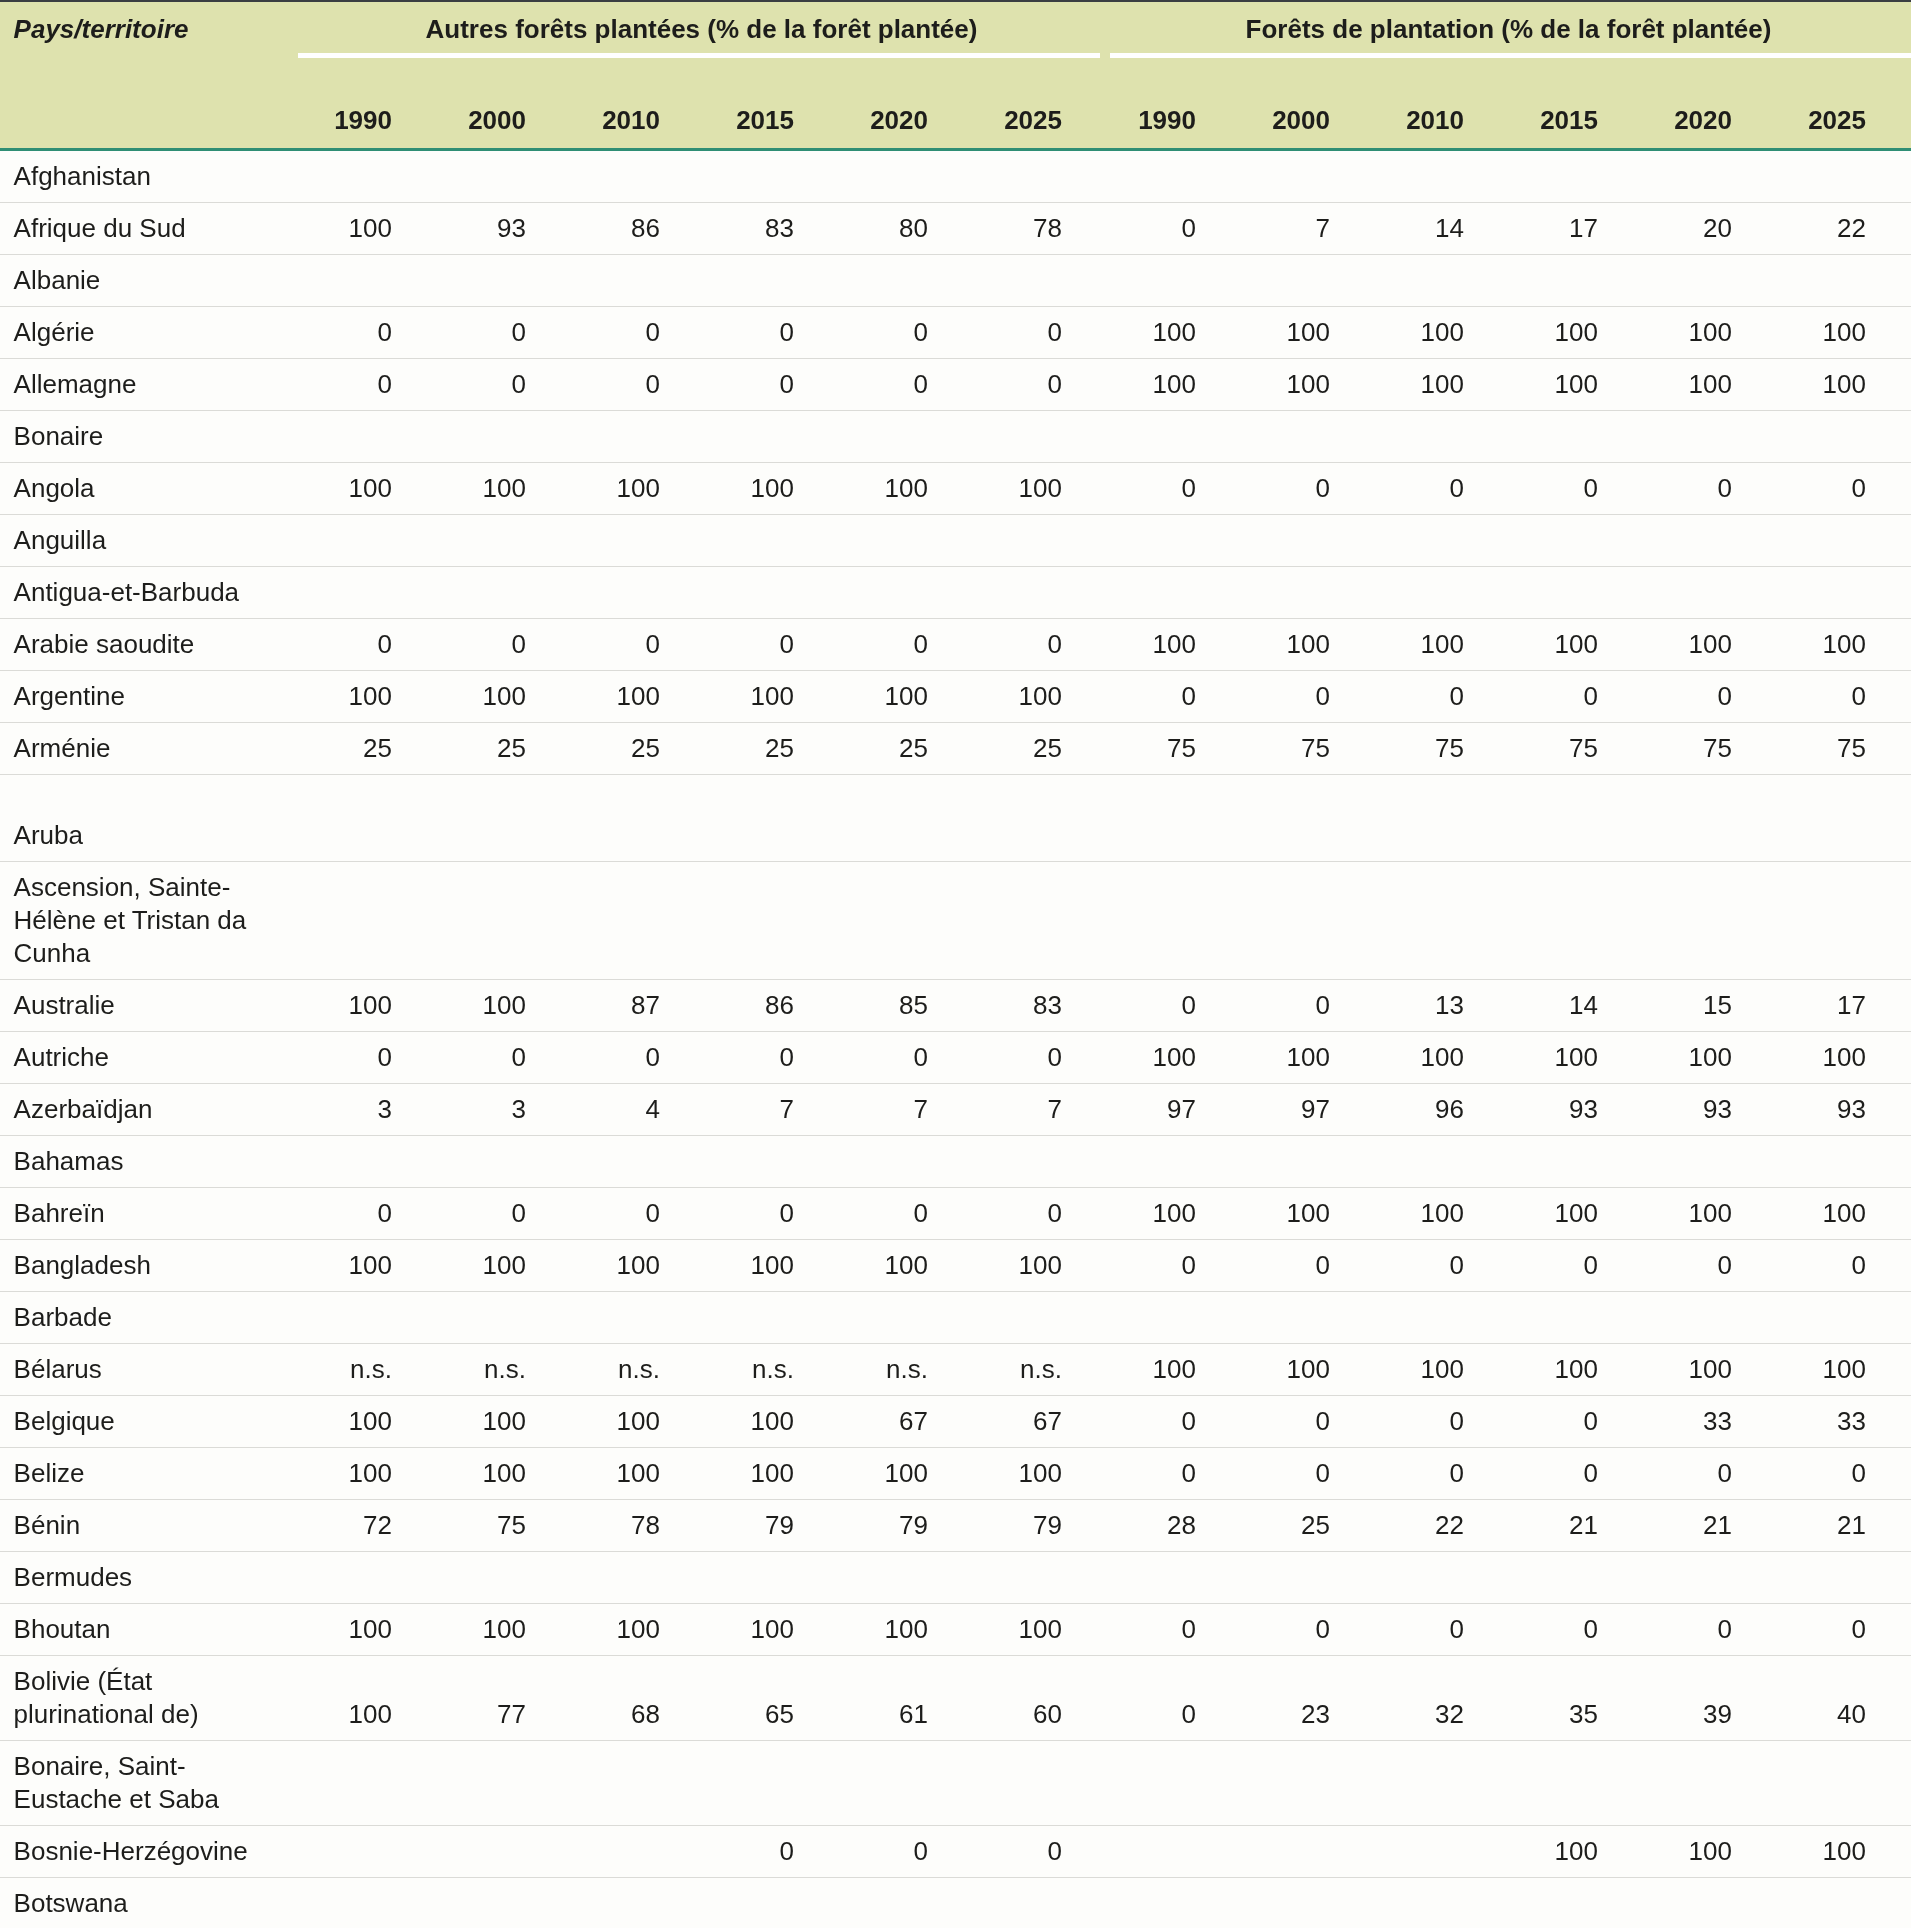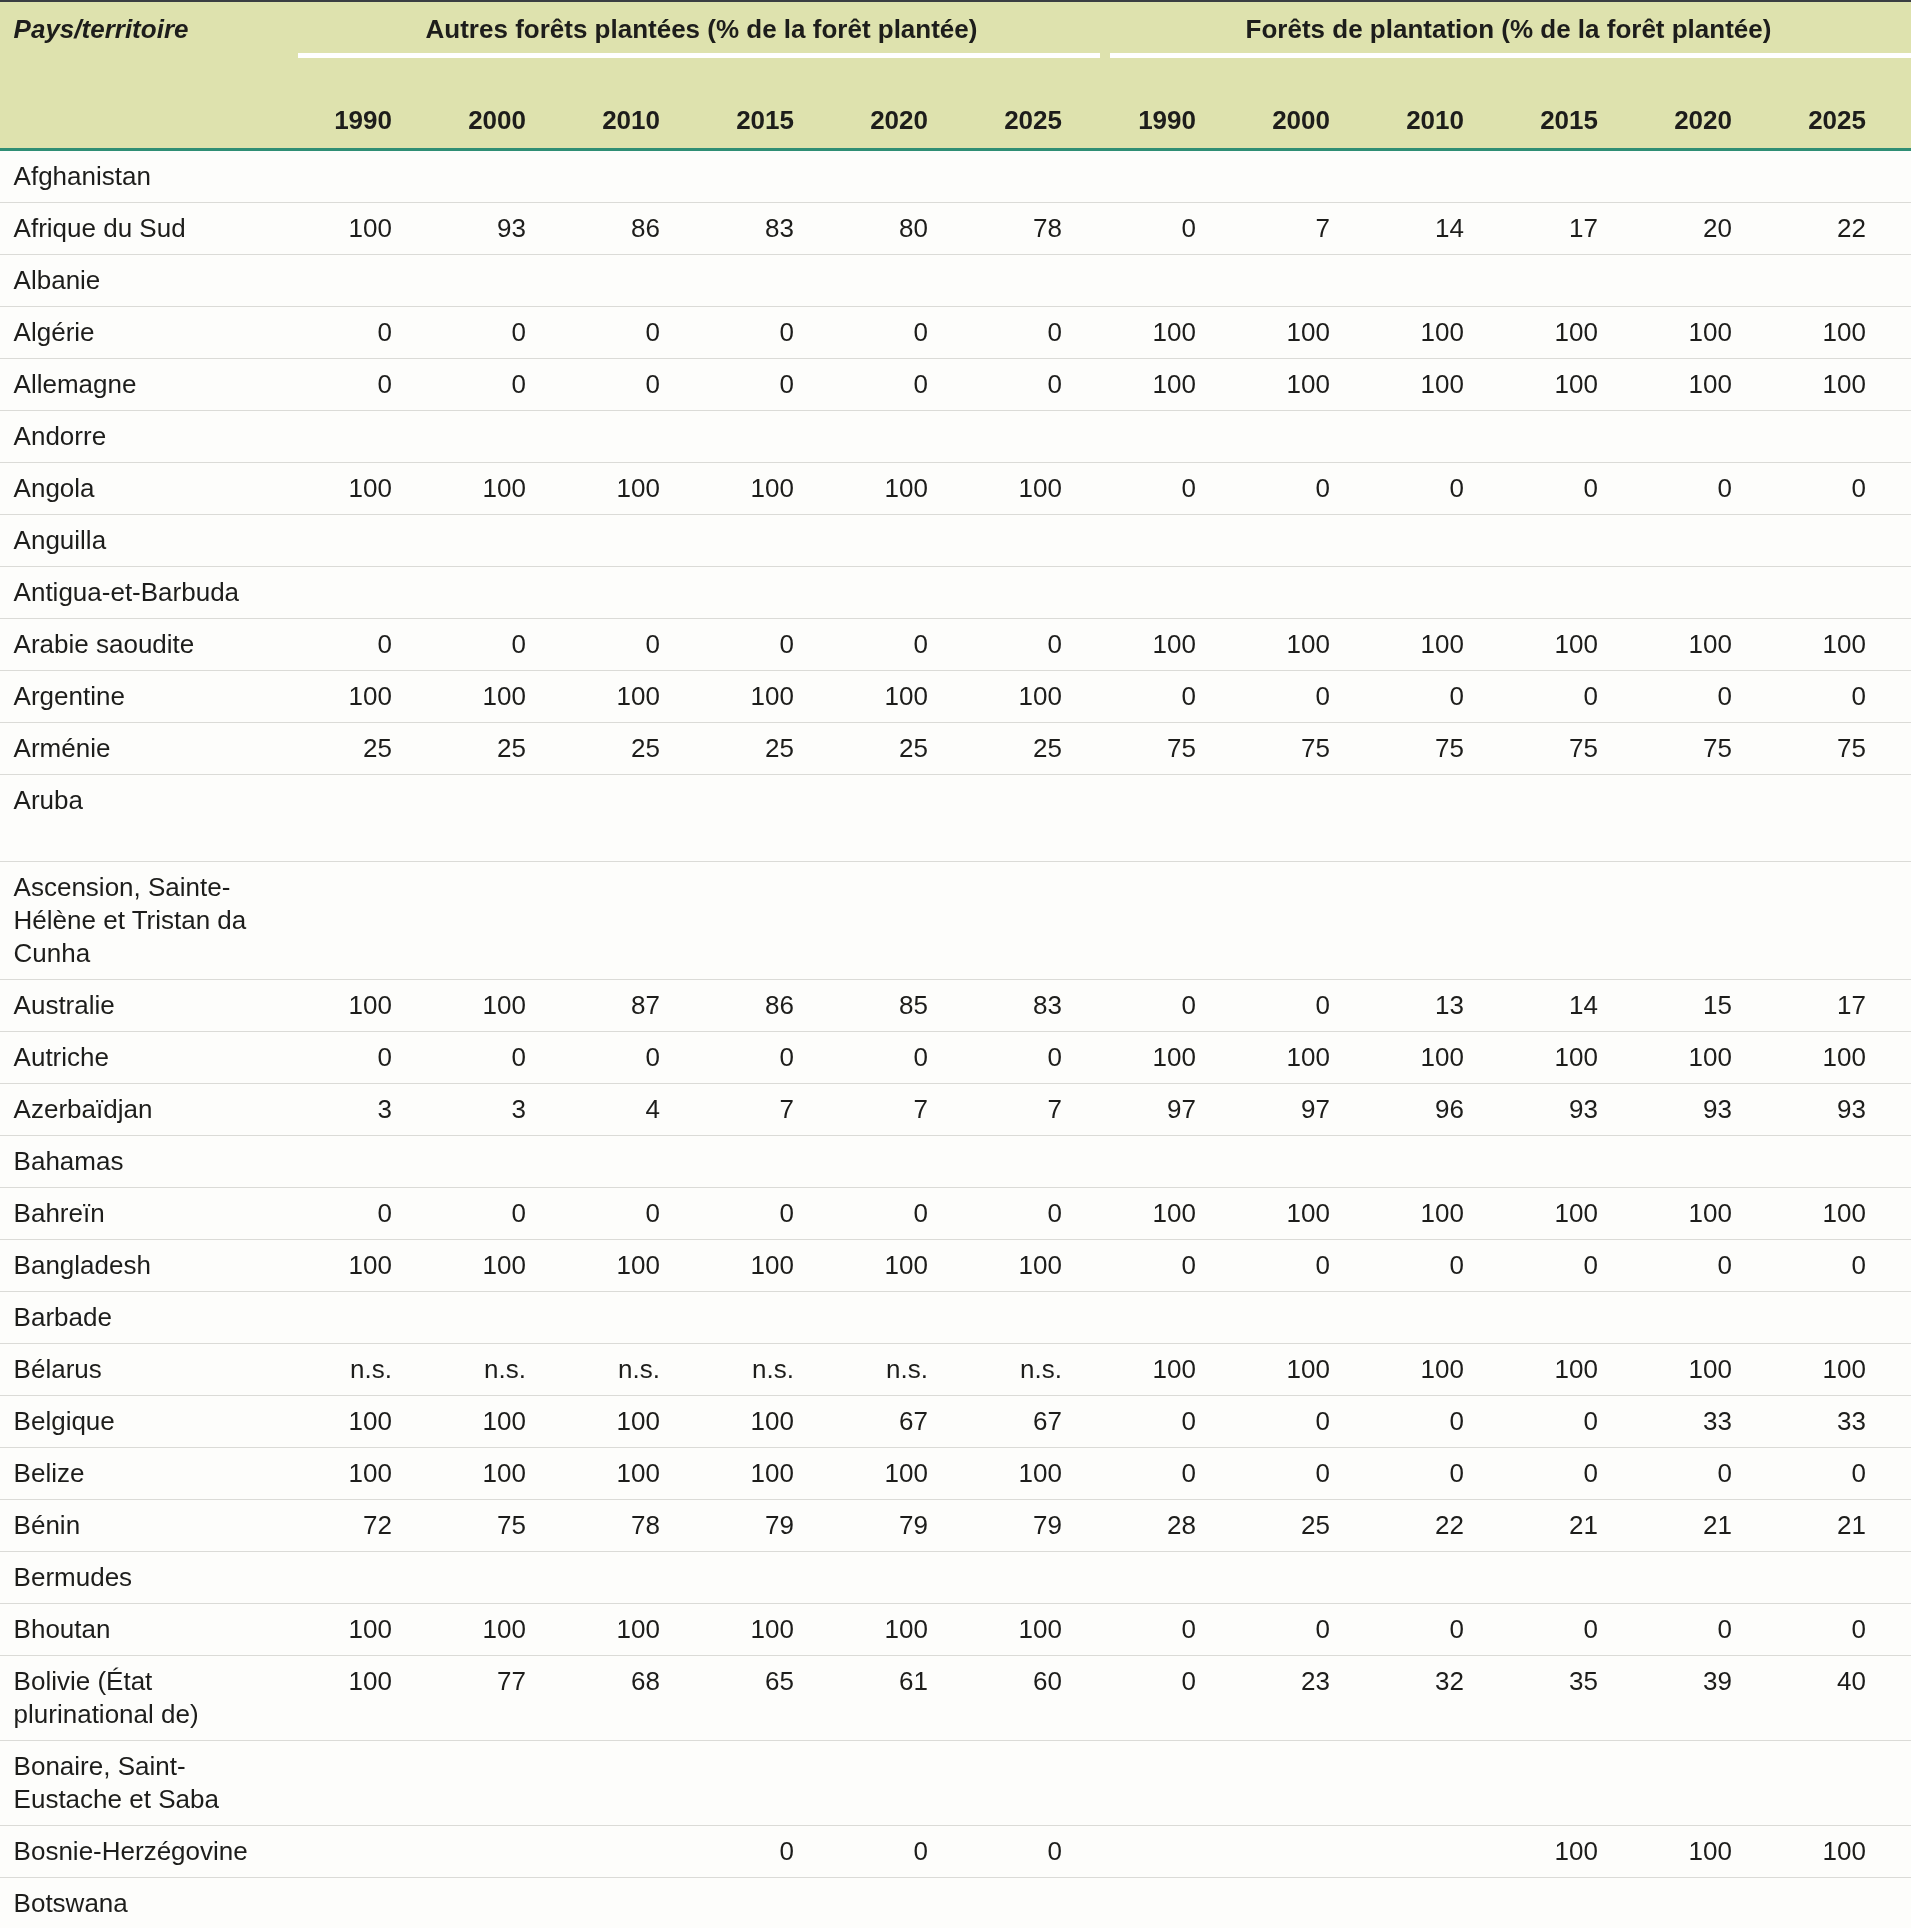--- a/index.html
+++ b/index.html
@@ -27,21 +27,21 @@
   .group{width:807px;text-align:center;font-weight:bold;line-height:33px;}
   .hunderline{display:flex;height:4.5px;margin-top:7.3px;}
   .uline{background:#ffffff;height:4.5px;}
   .u1{margin-left:298px;width:802px;}
   .u2{margin-left:10px;width:802px;}
   .hrow2{display:flex;padding:9px 0 11px 0;font-weight:bold;}
   .yspacer{width:298px;}
   .ycell{width:134px;box-sizing:border-box;text-align:right;padding-right:40px;line-height:33px;margin-top:37px;}
   
   .row{
-    display:flex;align-items:flex-start;
+    display:flex;align-items:flex-end;
     background:var(--row-bg);
     border-bottom:1.8px solid var(--sep);
     padding:9px 0;min-height:51px;box-sizing:border-box;
   }
   .tbody .row:nth-child(13){min-height:87px;} 
   .tbody .row:last-child{border-bottom:none;}
   .cell{line-height:33px;box-sizing:border-box;}
   .cell.country{width:298px;padding-left:13.6px;padding-right:27px;}
   .cell.val{width:134px;text-align:right;padding-right:40px;}
 </style>
@@ -147,21 +147,21 @@
         <div class="cell val">0</div>
         <div class="cell val">0</div>
         <div class="cell val">100</div>
         <div class="cell val">100</div>
         <div class="cell val">100</div>
         <div class="cell val">100</div>
         <div class="cell val">100</div>
         <div class="cell val">100</div>
       </div>
       <div class="row">
-        <div class="cell country">Andorre</div>
+        <div class="cell country">Bonaire</div>
         <div class="cell val"></div>
         <div class="cell val"></div>
         <div class="cell val"></div>
         <div class="cell val"></div>
         <div class="cell val"></div>
         <div class="cell val"></div>
         <div class="cell val"></div>
         <div class="cell val"></div>
         <div class="cell val"></div>
         <div class="cell val"></div>

